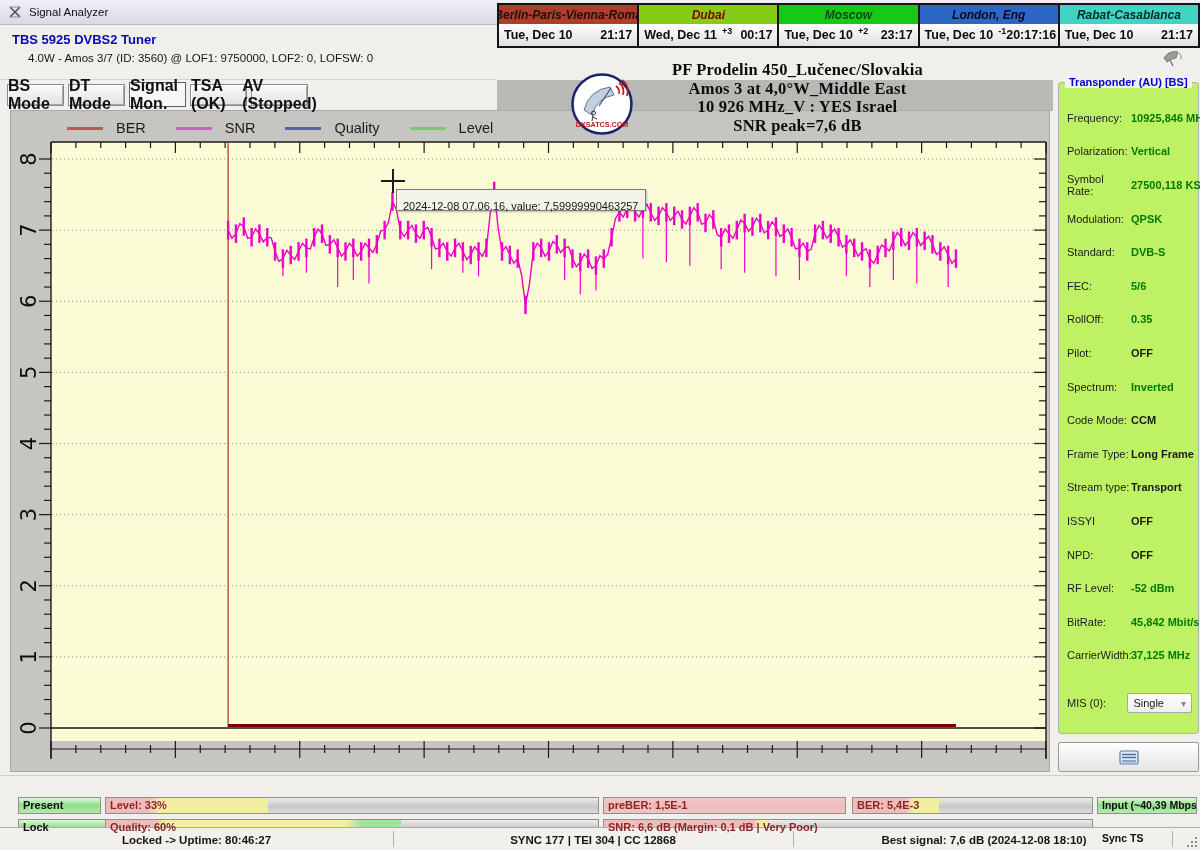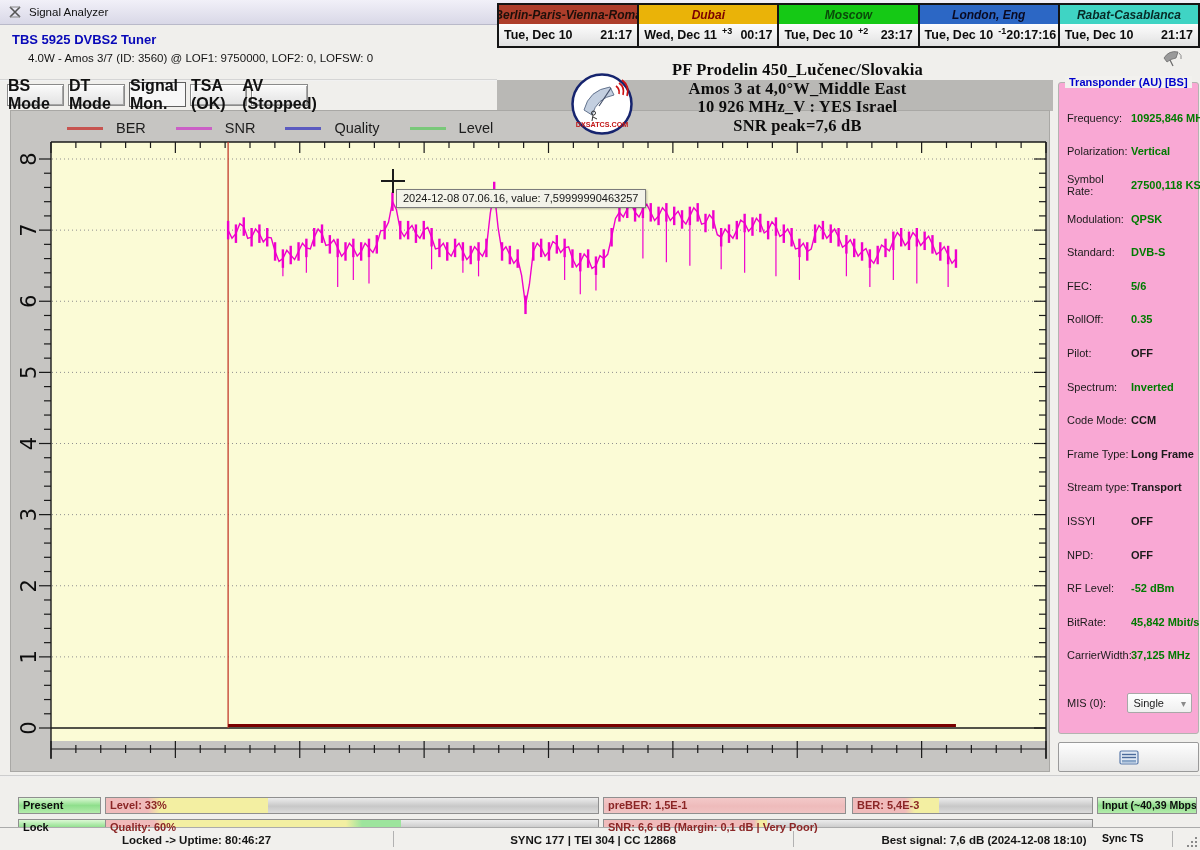--- a/index.html
+++ b/index.html
@@ -45,35 +45,35 @@
     background:#c6c5c2; border:1px solid #a9a8a5; }
   .legend { position:absolute; left:56px; top:7px; height:20px; display:flex; gap:30px; z-index:2; }
   .legend .item { display:flex; align-items:center; gap:13px; }
   .legend .dash { width:36px; height:3px; }
   .legend .lbl { font-size:14.5px; color:#1d1d1d; }
   #chart-svg { position:absolute; left:0; top:0; }
 
   .crosshair { position:absolute; left:370px; top:58px; width:24px; height:24px; z-index:3; }
   .crosshair::before { content:""; position:absolute; left:0; top:11px; width:24px; height:2px; background:#1b1b1b; }
   .crosshair::after  { content:""; position:absolute; left:11px; top:0; width:2px; height:24px; background:#1b1b1b; }
-  .charttip { position:absolute; left:385px; top:78px; height:19px; padding:2px 6px;
+  .charttip { position:absolute; left:385px; top:78px; height:19px; padding:10px 6px;
     background:#f3f3e9; border:1px solid #7c7c7c; font-size:11px; color:#151515;
     white-space:nowrap; z-index:3; box-shadow:1px 1px 2px rgba(0,0,0,.25); }
 
   
   .annotation { position:absolute; left:545px; top:61px; width:505px; text-align:center; z-index:6;
     font-family:"Liberation Serif",serif; font-weight:bold; color:#0c0c0c; }
   .annotation .al { font-size:16.5px; line-height:18.5px; letter-spacing:.2px; }
   .logo { position:absolute; left:570px; top:72px; width:64px; height:64px; z-index:7; }
 
   .dishmini { position:absolute; left:1160px; top:49px; z-index:4; }
 
   
   .rpanel { position:absolute; left:1058px; top:82px; width:141px; height:652px;
-    background:#f9a8d4; border:1px solid #b3b3b0; border-radius:3px; }
+    background:#bef264; border:1px solid #b3b3b0; border-radius:3px; }
   .ptitle { position:absolute; top:-7px; left:6px; padding:0 4px; background:#f2f1ee;
     font-size:11px; font-weight:bold; color:#0000cc; }
   .fields { position:absolute; top:18px; left:8px; right:4px; }
   .frow { height:33.6px; display:flex; align-items:center; }
   .frow .fl { width:64px; flex:none; font-size:11px; color:#1b1b1b; }
   .frow .fv { font-size:11px; font-weight:bold; white-space:nowrap; }
   .fv[data-color="green"] { color:#007b00; }
   .fv[data-color="black"] { color:#1b1b1b; }
   .misrow { position:absolute; left:8px; top:610px; width:125px; display:flex; align-items:center; }
   .misrow .fl { width:62px; font-size:11px; color:#1b1b1b; }
@@ -144,21 +144,21 @@
 <div class="clocks">
   <div class="clock">
     <div class="clock-h" style="background:#ad3e2b;color:#1d0f0a;">Berlin-Paris-Vienna-Roma</div>
     <div class="clock-t">
         <span class="d">Tue, Dec 10</span>
         <span class="off"></span>
         <span class="tm">21:17</span>
       </div>
   </div>
   <div class="clock">
-    <div class="clock-h" style="background:#eab308;color:#7b0000;">Dubai</div>
+    <div class="clock-h" style="background:#84cc16;color:#7b0000;">Dubai</div>
     <div class="clock-t">
         <span class="d">Wed, Dec 11</span>
         <span class="off">+3</span>
         <span class="tm">00:17</span>
       </div>
   </div>
   <div class="clock">
     <div class="clock-h" style="background:#15c915;color:#0a4a0a;">Moscow</div>
     <div class="clock-t">
         <span class="d">Tue, Dec 10</span>

